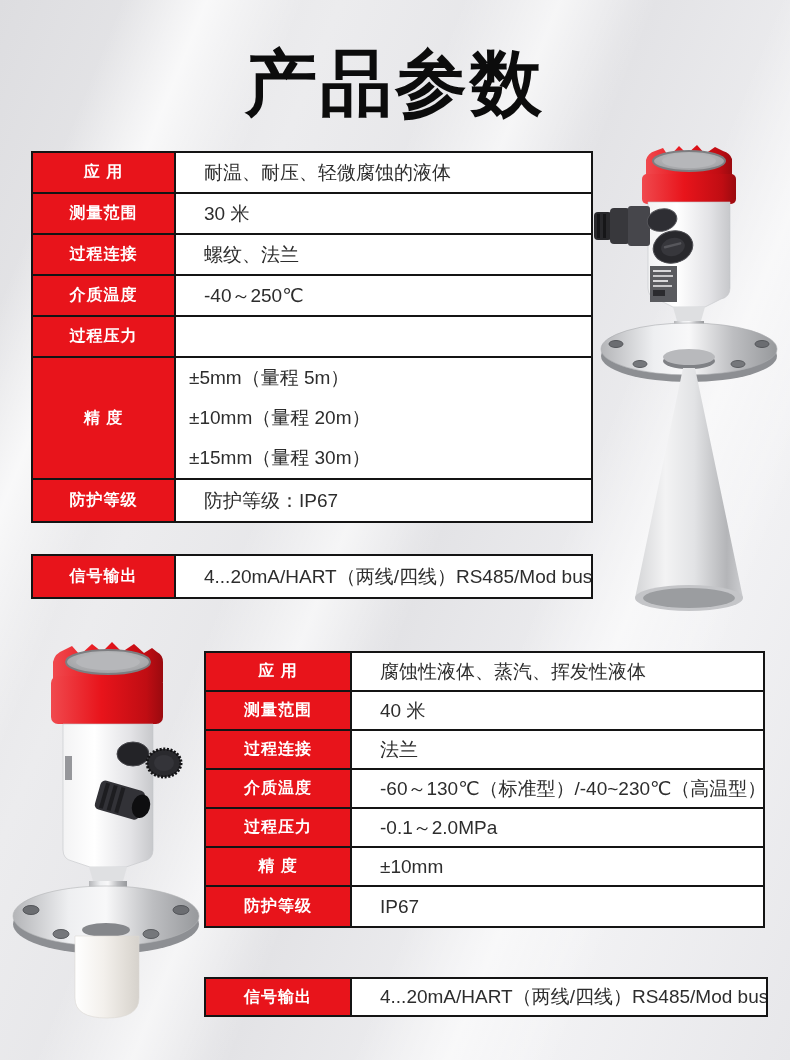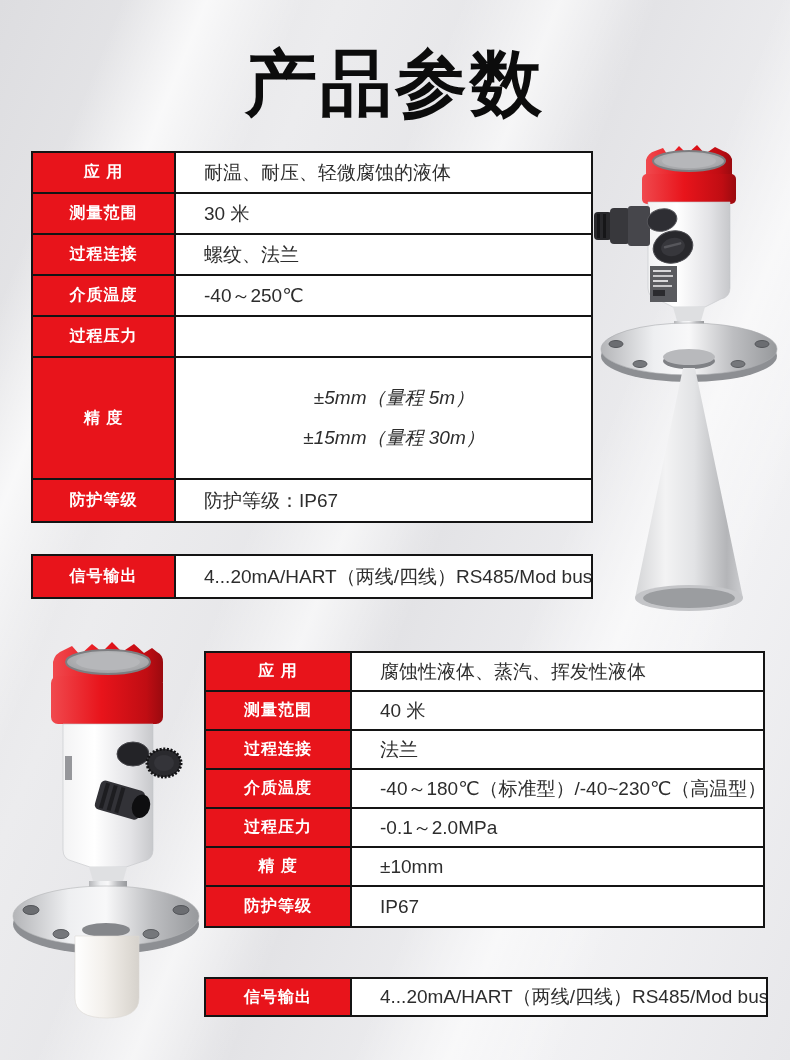--- a/index.html
+++ b/index.html
@@ -30,21 +30,21 @@
     border-right:2px solid #141414; letter-spacing:1px; flex:0 0 auto;
   }
   .value-cell {
     flex:1 1 auto; display:flex; align-items:center; padding-left:28px;
     font-size:19px; color:#2d2d2d; background:#ffffff; white-space:nowrap; overflow:hidden;
   }
   .t1 { left:31px; top:151px; width:562px; }
   .t1 .label-cell { width:143px; }
   .t1 .row { height:41px; }
   .t1 .row.multi { height:122px; }
-  .multi .value-cell { flex-direction:column; align-items:center; justify-content:center; padding-left:8px;font-style:italic; }
+  .multi .value-cell { flex-direction:column; align-items:flex-start; justify-content:center; padding-left:0; }
   .multi .value-cell .line { height:40px; display:flex; align-items:center; padding-left:13px; }
   .t2 { left:204px; top:651px; width:561px; }
   .t2 .label-cell { width:146px; }
   .t2 .row { height:39px; }
   .sig1 { left:31px; top:554px; width:562px; height:45px; }
   .sig1 .row { height:100%; }
   .sig1 .label-cell { width:143px; }
   .sig2 { left:204px; top:977px; width:564px; height:40px; }
   .sig2 .row { height:100%; }
   .sig2 .label-cell { width:146px; }
@@ -76,20 +76,21 @@
       <div class="label-cell">介质温度</div>
       <div class="value-cell">-40～250℃</div>
     </div>
     <div class="row">
       <div class="label-cell">过程压力</div>
     </div>
     <div class="row multi">
       <div class="label-cell">精 度</div>
       <div class="value-cell">
         <div class="line">±5mm（量程 5m）</div>
+        <div class="line">±10mm（量程 20m）</div>
         <div class="line">±15mm（量程 30m）</div>
       </div>
     </div>
     <div class="row">
       <div class="label-cell">防护等级</div>
       <div class="value-cell">防护等级：IP67</div>
     </div>
   </section>
 
   <section class="signal-row sig1">
@@ -243,21 +244,21 @@
     <div class="row">
       <div class="label-cell">测量范围</div>
       <div class="value-cell">40 米</div>
     </div>
     <div class="row">
       <div class="label-cell">过程连接</div>
       <div class="value-cell">法兰</div>
     </div>
     <div class="row">
       <div class="label-cell">介质温度</div>
-      <div class="value-cell">-40～180℃（标准型）/-40~230℃（高温型）</div>
+      <div class="value-cell">-60～130℃（标准型）/-40~230℃（高温型）</div>
     </div>
     <div class="row">
       <div class="label-cell">过程压力</div>
       <div class="value-cell">-0.1～2.0MPa</div>
     </div>
     <div class="row">
       <div class="label-cell">精 度</div>
       <div class="value-cell">±10mm</div>
     </div>
     <div class="row">

